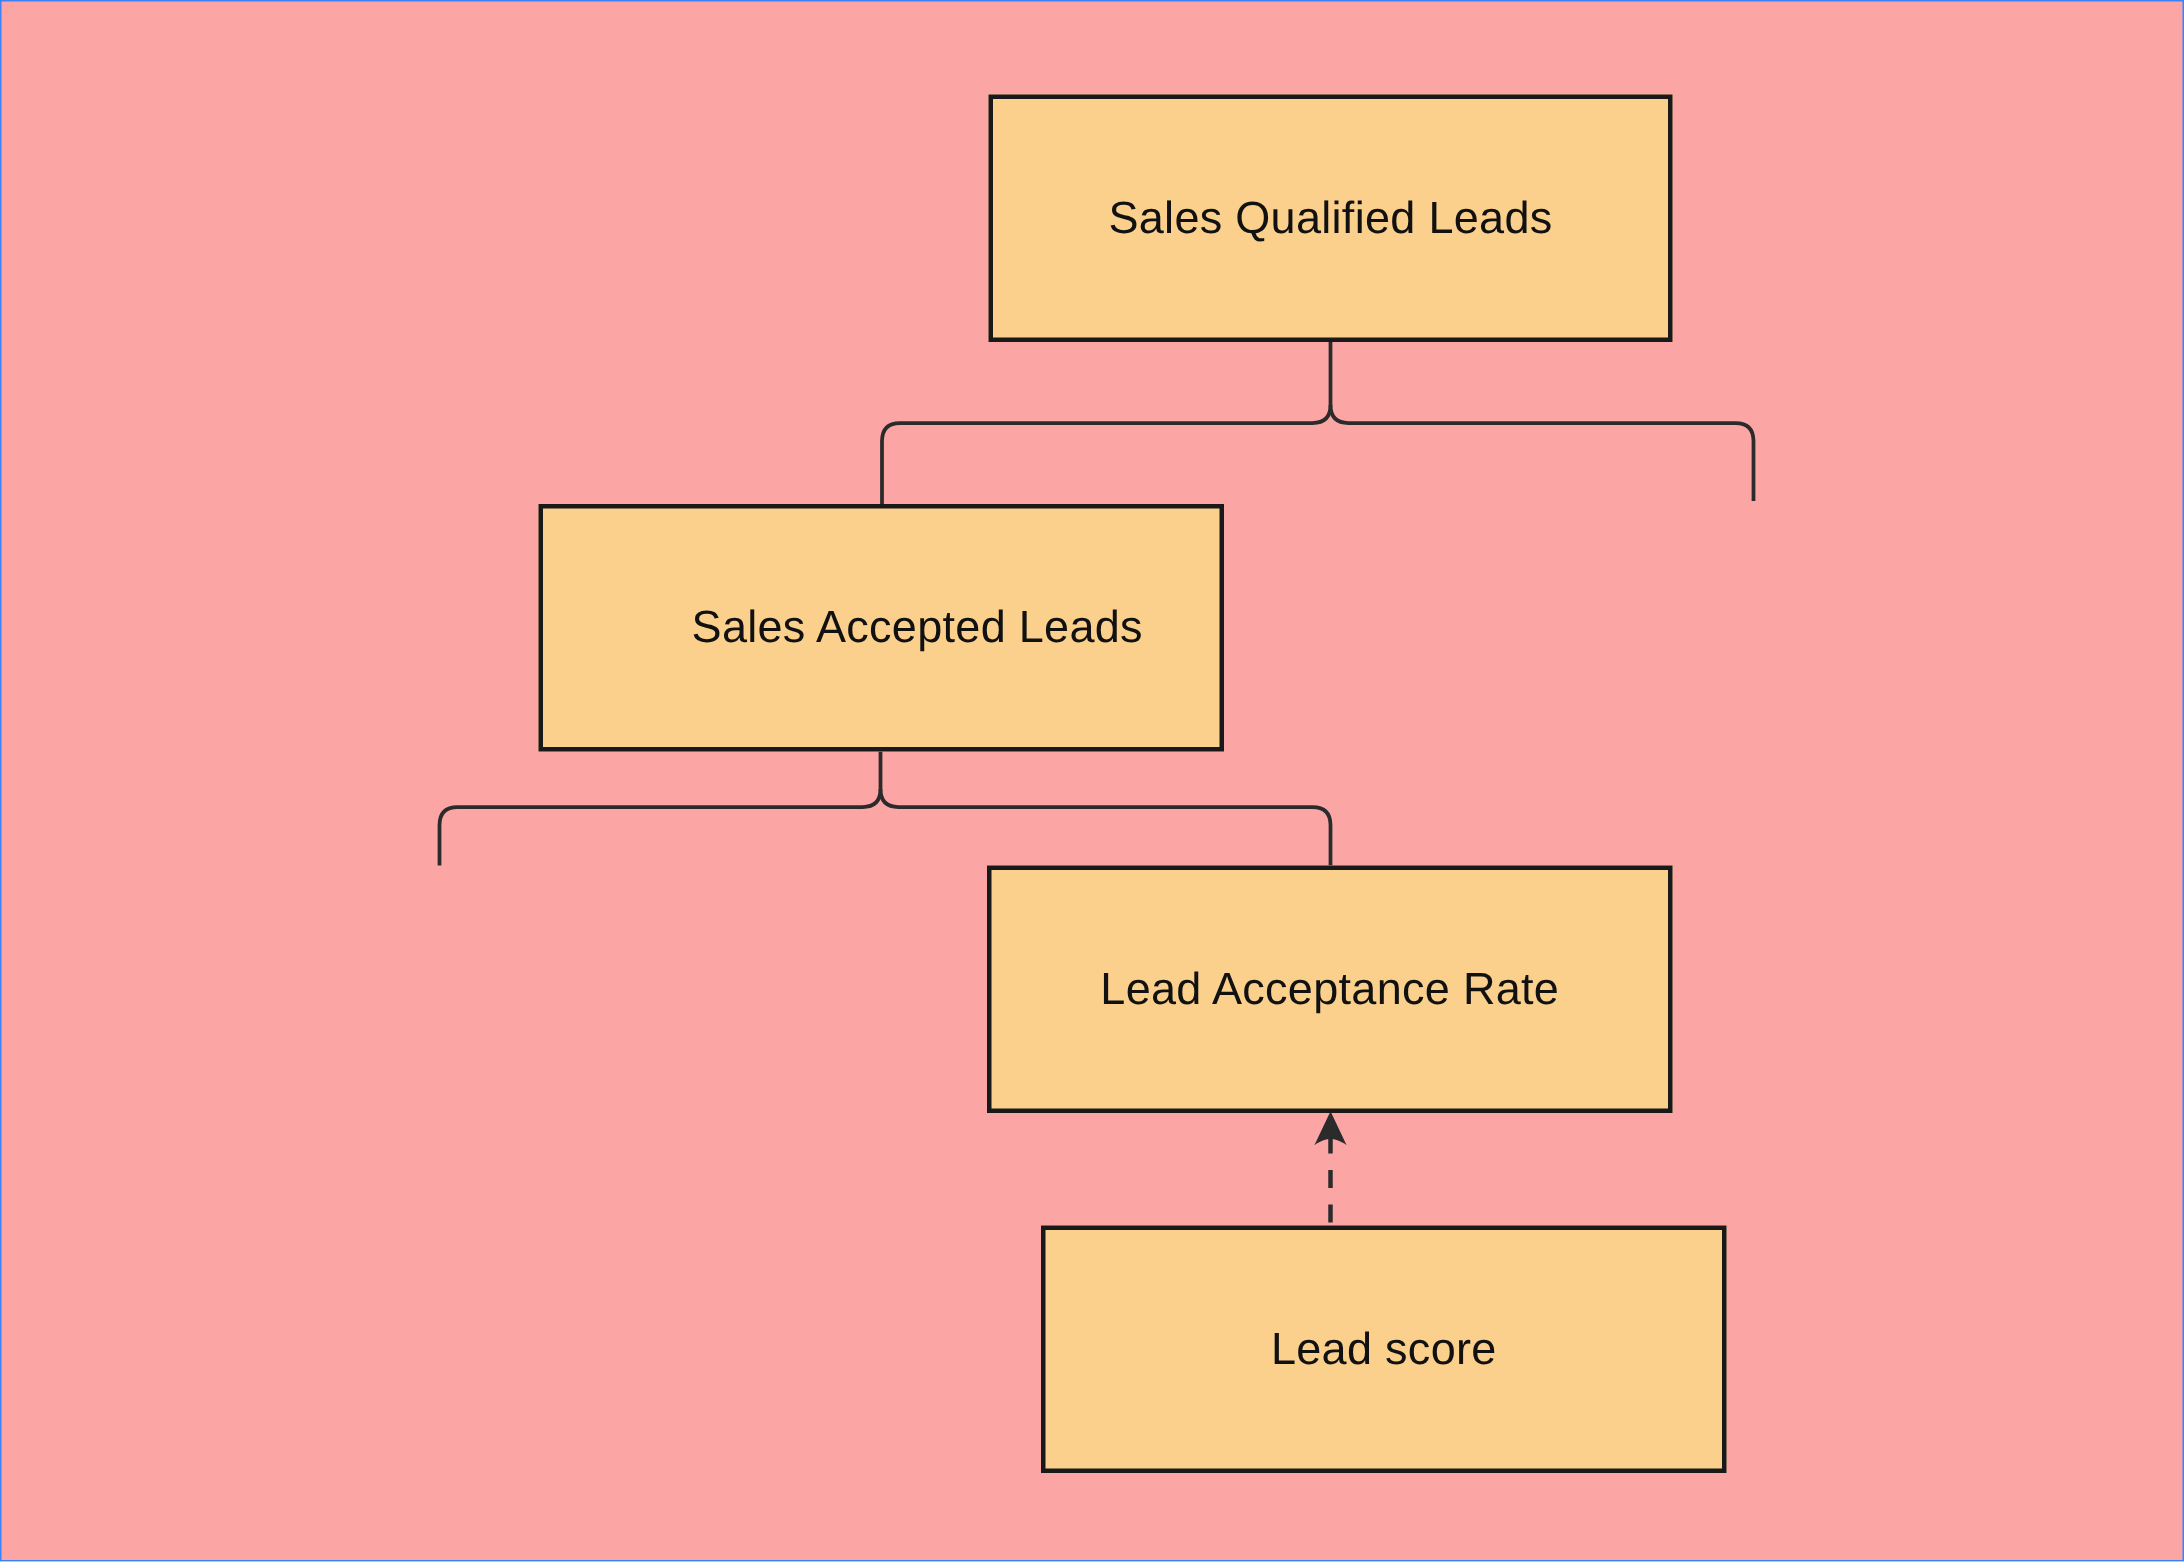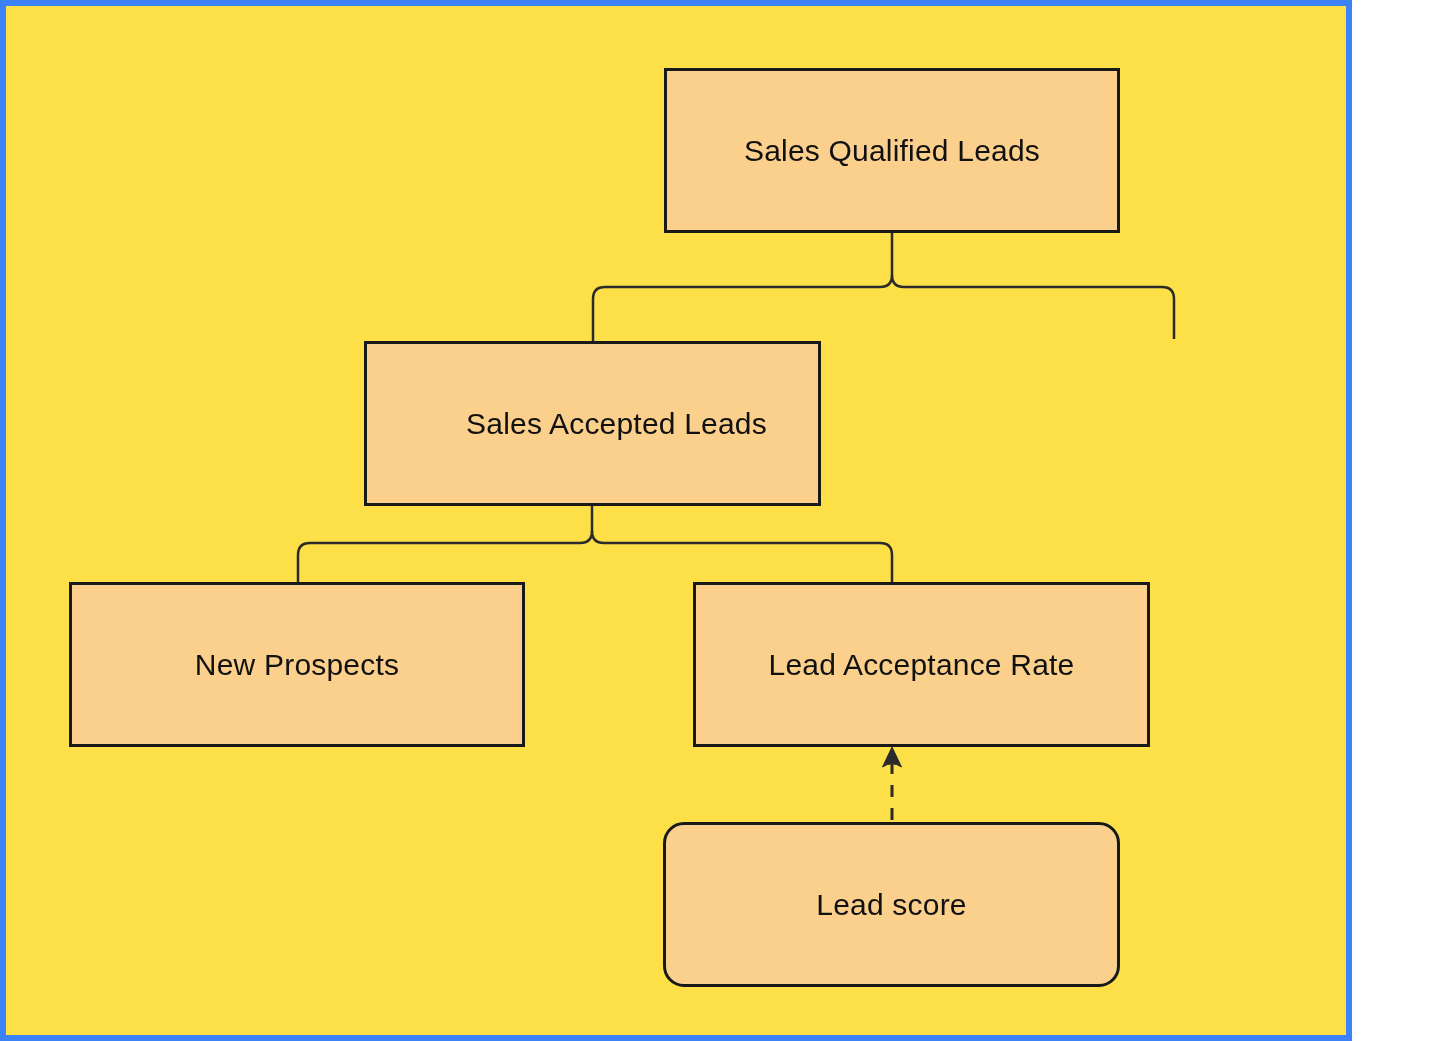--- a/index.html
+++ b/index.html
@@ -3,25 +3,25 @@
 <meta charset="utf-8">
 <style>
   html, body {
     margin: 0;
     padding: 0;
     background: #ffffff;
     font-family: "Liberation Sans", sans-serif;
   }
   .canvas {
     position: relative;
-    width: 1352px;
+    width: 1456px;
     height: 1041px;
-    background: #fde047;
+    background: #fca5a5;
     box-sizing: border-box;
-    border: 6px solid #3b82f6;
+    border: 1px solid #3b82f6;
     overflow: hidden;
   }
   .edges-layer {
     position: absolute;
     left: 0;
     top: 0;
     width: 1456px;
     height: 1041px;
     pointer-events: none;
   }
@@ -36,22 +36,22 @@
     text-align: center;
     font-size: 30px;
     color: #111111;
     letter-spacing: 0.2px;
   }
   
   .node-sql { left: 658px; top: 62px;  width: 456px; height: 165px; }
   .node-sal { left: 358px; top: 335px; width: 457px; height: 165px; padding-left: 48px; }
   .node-sqr { left: 941px; top: 333px; width: 456px; height: 166px; }
   .node-np  { left: 63px;  top: 576px; width: 456px; height: 165px; }
-  .node-lar { left: 687px; top: 576px; width: 457px; height: 165px; }
-  .node-ls  { left: 657px; top: 816px; width: 457px; height: 165px; border-radius: 21px; }
+  .node-lar { left: 657px; top: 576px; width: 457px; height: 165px; }
+  .node-ls  { left: 693px; top: 816px; width: 457px; height: 165px; }
 </style>
 </head>
 <body>
 
 <div class="canvas">
 
   <svg class="edges-layer" viewBox="0 0 1456 1041" xmlns="http://www.w3.org/2000/svg">
 
     <path d="M 886 226 L 886 269 Q 886 281 874 281 L 599 281 Q 587 281 587 293 L 587 335" fill="none" stroke="#2b2b2b" stroke-width="2.5"></path>
 
@@ -67,23 +67,20 @@
 
   <div class="node node-sql">
     <span>Sales Qualified Leads</span>
   </div>
 
   <div class="node node-sal">
     <span>Sales Accepted Leads</span>
   </div>
 
 
-  <div class="node node-np">
-    <span>New Prospects</span>
-  </div>
 
   <div class="node node-lar">
     <span>Lead Acceptance Rate</span>
   </div>
 
   <div class="node node-ls">
     <span>Lead score</span>
   </div>
 
 </div>

